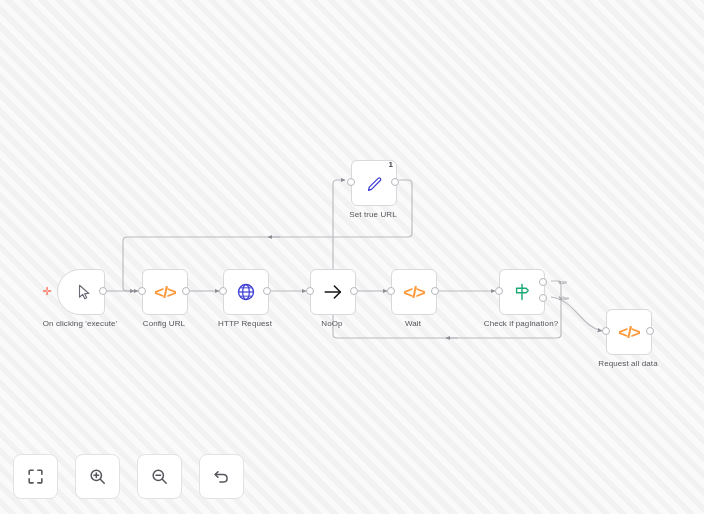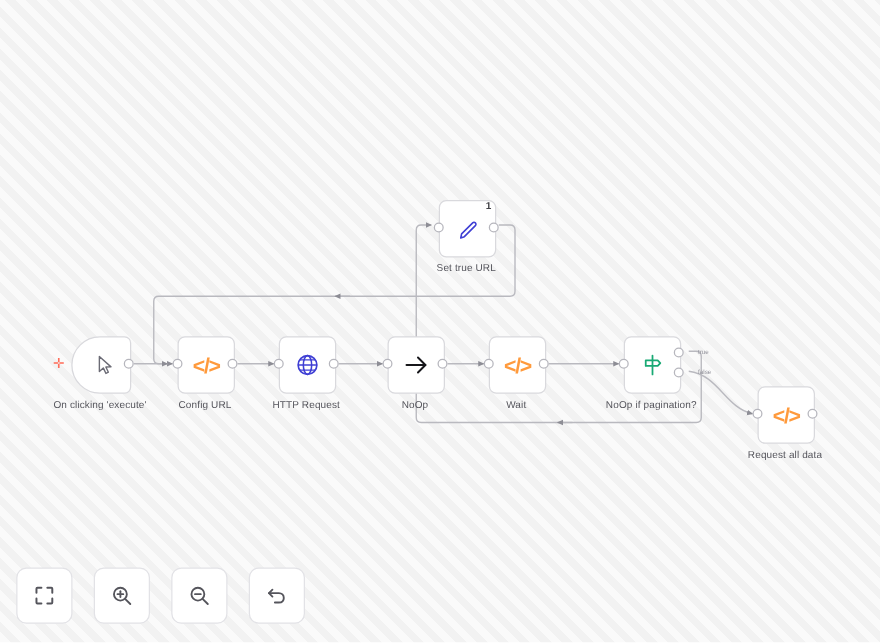--- a/index.html
+++ b/index.html
@@ -234,21 +234,21 @@
       <svg class="icon" width="20" height="20" viewBox="0 0 24 24">
         <line x1="12" y1="3" x2="12" y2="21" stroke="#19a974" stroke-width="1.7" stroke-linecap="round"></line>
         <path d="M5.5 7.5 L17 7.5 L19.5 10.2 L17 12.9 L5.5 12.9 Z" fill="none" stroke="#19a974" stroke-width="1.7" stroke-linejoin="round"></path>
       </svg>
     </div>
     <span class="port in"></span>
     <span class="port out-true"></span>
     <span class="port out-false"></span>
     <span class="port-label t">true</span>
     <span class="port-label f">false</span>
-    <span class="node-label">NoOp if pagination?</span>
+    <span class="node-label">Check if pagination?</span>
   </div>
 
   <div class="node" style="left:351px; top:160px; width:44px; height:44px;">
     <div class="node-box">
       <span class="badge">1</span>
       <svg class="icon" width="19" height="19" viewBox="0 0 24 24" style="margin-top:3px;">
         <path d="M4.5 19.5 L5.4 15.3 L16.6 4.2 C17.4 3.4 18.5 3.4 19.3 4.2
                  C20.1 5 20.1 6.1 19.3 6.9 L8.2 18.1 Z" fill="none" stroke="#3f3fd4" stroke-width="1.6" stroke-linejoin="round"></path>
       </svg>
     </div>

